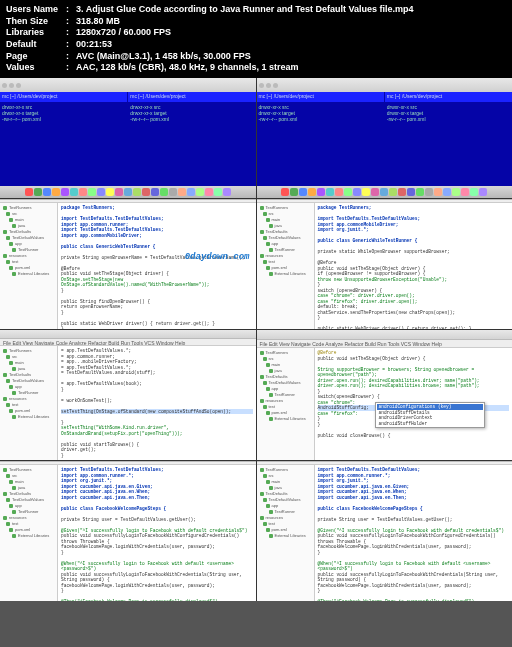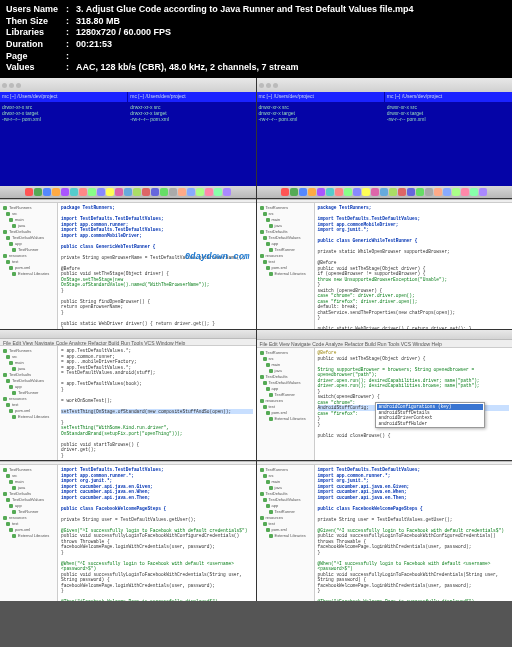--- a/index.html
+++ b/index.html
@@ -55,32 +55,33 @@
       <span class="info-label">Then Size</span>
       <span class="info-colon">:</span>
       <span>318.80 MB</span>
     </div>
   <div class="info-row">
       <span class="info-label">Libraries</span>
       <span class="info-colon">:</span>
       <span>1280x720 / 60.000 FPS</span>
     </div>
   <div class="info-row">
-      <span class="info-label">Duration</span>
+      <span class="info-label">Default</span>
       <span class="info-colon">:</span>
       <span>00:21:53</span>
     </div>
   <div class="info-row">
       <span class="info-label">Page</span>
       <span class="info-colon">:</span>
+      <span>AVC (Main@L3.1), 1 458 kb/s, 30.000 FPS</span>
     </div>
   <div class="info-row">
       <span class="info-label">Values</span>
       <span class="info-colon">:</span>
-      <span>AAC, 128 kb/s (CBR), 48.0 kHz, 2 channels, 7 stream</span>
+      <span>AAC, 128 kb/s (CBR), 48.0 kHz, 9 channels, 1 stream</span>
     </div>
 </div>
 
 <div class="grid">
 
   <div class="pane terminal">
     <div class="term-top">
       <span class="term-dot"></span>
       <span class="term-dot"></span>
       <span class="term-dot"></span>

